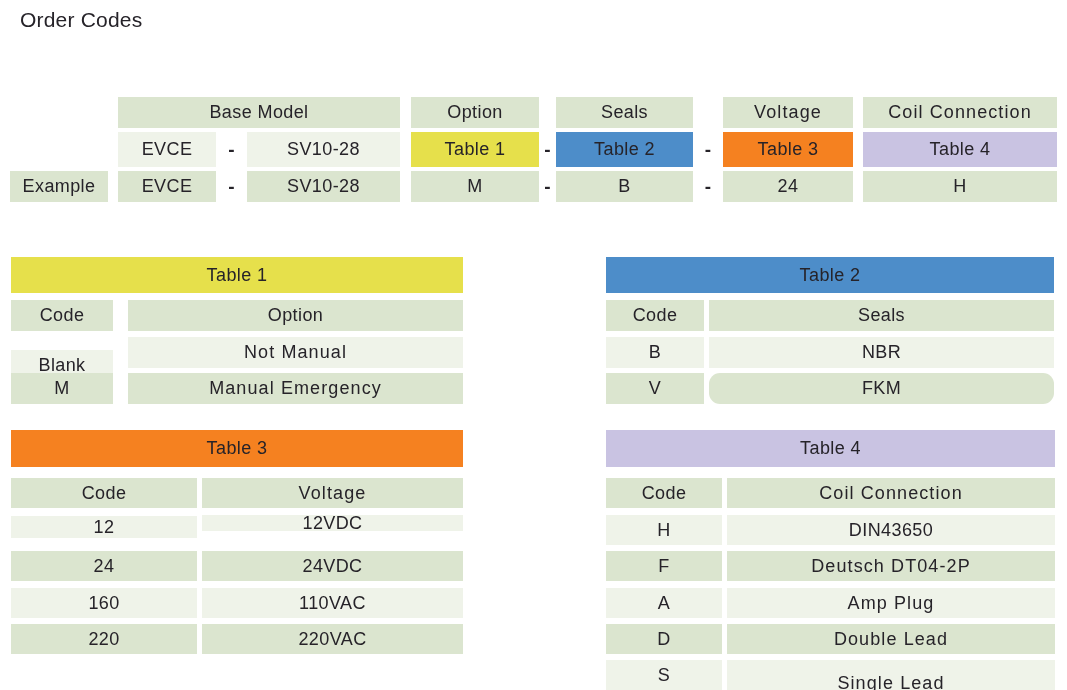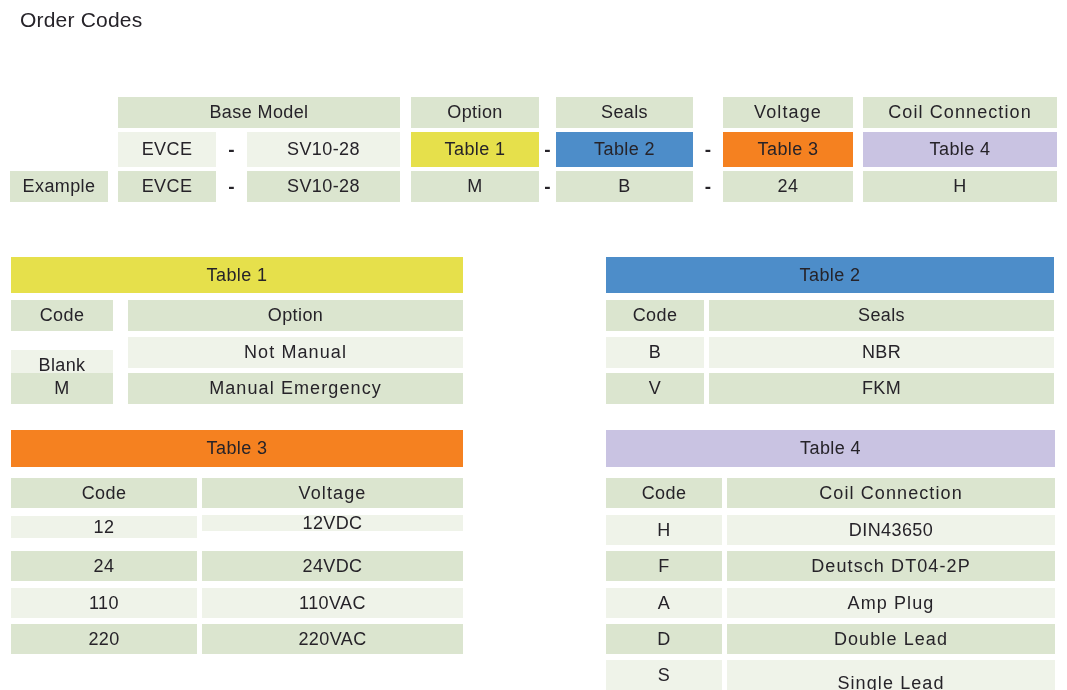--- a/index.html
+++ b/index.html
@@ -96,30 +96,30 @@
   <div class="cell c-light ls1" style="left:128px;top:337px;width:335px;height:31px;">Not Manual</div>
   <div class="cell c-sage" style="left:11px;top:373px;width:102px;height:31px;">M</div>
   <div class="cell c-sage ls1" style="left:128px;top:373px;width:335px;height:31px;">Manual Emergency</div>
 
   <div class="cell c-blue" style="left:606px;top:257px;width:448px;height:36px;">Table 2</div>
   <div class="cell c-sage" style="left:606px;top:300px;width:98px;height:31px;">Code</div>
   <div class="cell c-sage" style="left:709px;top:300px;width:345px;height:31px;">Seals</div>
   <div class="cell c-light" style="left:606px;top:337px;width:98px;height:31px;">B</div>
   <div class="cell c-light" style="left:709px;top:337px;width:345px;height:31px;">NBR</div>
   <div class="cell c-sage" style="left:606px;top:373px;width:98px;height:31px;">V</div>
-  <div class="cell c-sage" style="left:709px;top:373px;width:345px;height:31px;">FKM</div>
+  <div class="cell c-sage" style="left:709px;top:373px;width:345px;height:31px;border-radius:11px;">FKM</div>
 
   <div class="cell c-orange" style="left:11px;top:430px;width:452px;height:37px;">Table 3</div>
   <div class="cell c-sage" style="left:11px;top:478px;width:186px;height:30px;">Code</div>
   <div class="cell c-sage ls1" style="left:202px;top:478px;width:261px;height:30px;">Voltage</div>
   <div class="cell c-light" style="left:11px;top:516px;width:186px;height:22px;">12</div>
   <div class="cell c-light" style="left:202px;top:515px;width:261px;height:16px;">12VDC</div>
   <div class="cell c-sage" style="left:11px;top:551px;width:186px;height:30px;">24</div>
   <div class="cell c-sage" style="left:202px;top:551px;width:261px;height:30px;">24VDC</div>
-  <div class="cell c-light" style="left:11px;top:588px;width:186px;height:30px;">110</div>
+  <div class="cell c-light" style="left:11px;top:588px;width:186px;height:30px;">160</div>
   <div class="cell c-light" style="left:202px;top:588px;width:261px;height:30px;">110VAC</div>
   <div class="cell c-sage" style="left:11px;top:624px;width:186px;height:30px;">220</div>
   <div class="cell c-sage" style="left:202px;top:624px;width:261px;height:30px;text-align:center;">220VAC</div>
 
   <div class="cell c-lavender" style="left:606px;top:430px;width:449px;height:37px;">Table 4</div>
   <div class="cell c-sage" style="left:606px;top:478px;width:116px;height:30px;">Code</div>
   <div class="cell c-sage ls1" style="left:727px;top:478px;width:328px;height:30px;">Coil Connection</div>
   <div class="cell c-light" style="left:606px;top:515px;width:116px;height:30px;">H</div>
   <div class="cell c-light" style="left:727px;top:515px;width:328px;height:30px;">DIN43650</div>
   <div class="cell c-sage" style="left:606px;top:551px;width:116px;height:30px;">F</div>

